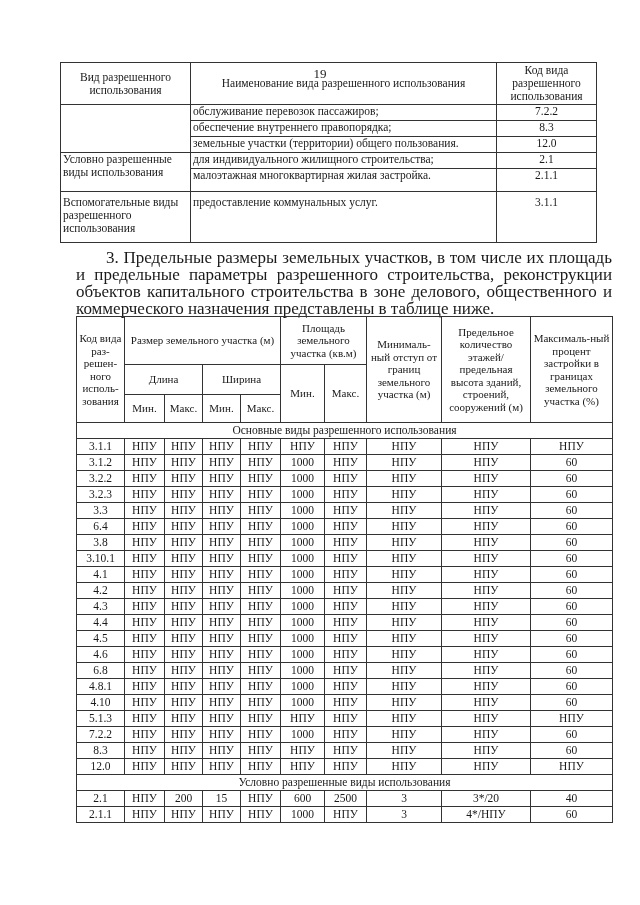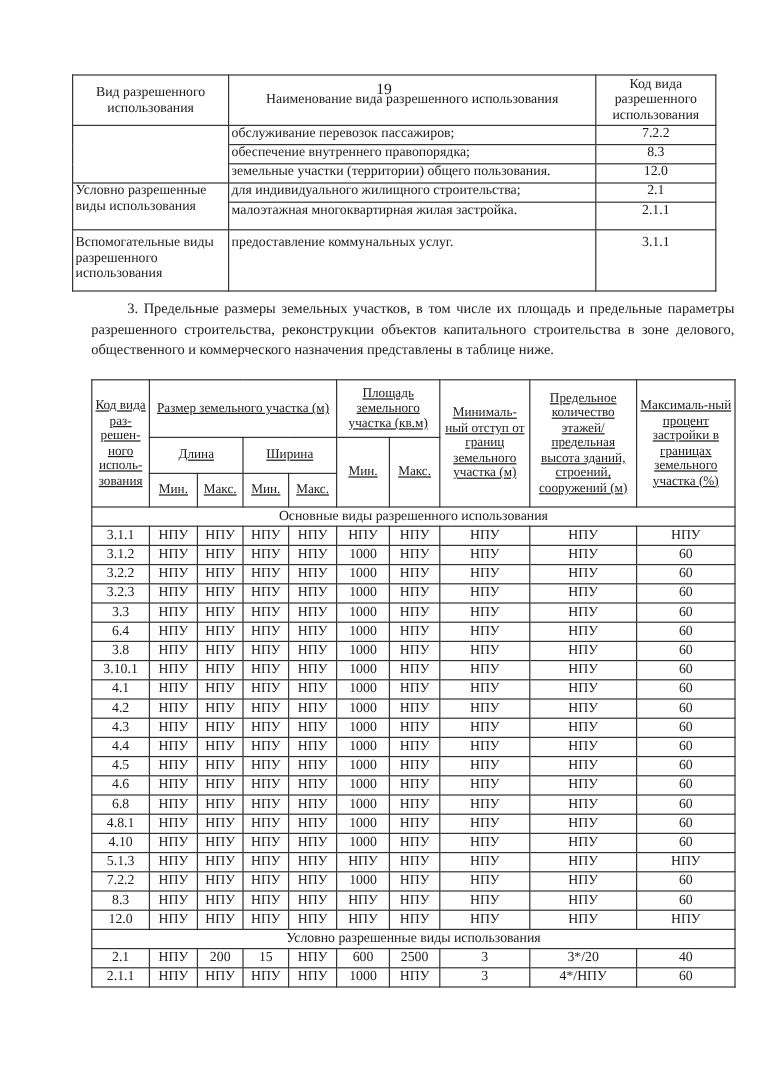--- a/index.html
+++ b/index.html
@@ -6,23 +6,23 @@
   body { width: 640px; height: 905px; position: relative; overflow: hidden;
          font-family: "Liberation Serif", "DejaVu Serif", serif; color: #1a1a1a; }
   .page-num { position: absolute; top: 30px; left: 0; width: 640px; text-align: center; font-size: 13px; margin-top: 36px; }
   table { border-collapse: collapse; position: absolute; table-layout: fixed; }
   td, th { border: 1px solid #333; padding: 0 2px; font-weight: normal; font-size: 11.5px; line-height: 13px; }
   #t1 { left: 60px; top: 62px; width: 536px; }
   #t1 th { text-align: center; vertical-align: middle; height: 41px; }
   #t1 td { height: 15px; vertical-align: top; margin-top: 24px; }
   #t1 td.code { text-align: center; }
   #t1 td.cat { vertical-align: top; }
-  .para { position: absolute; left: 76px; top: 249px; width: 536px; font-size: 12px; line-height: 17px; text-align: justify; text-indent: 30px; }
+  .para { position: absolute; left: 76px; top: 249px; width: 536px; font-size: 17px; line-height: 17px; text-align: justify; text-indent: 30px; }
   #t2 { left: 76px; top: 316px; width: 536px; }
-  #t2 th { text-align: center; vertical-align: middle; font-size: 11px; line-height: 12.5px; padding: 0 1px; text-decoration: underline; }
+  #t2 th { text-align: center; vertical-align: middle; font-size: 11px; line-height: 12.5px; padding: 0 1px; }
   #t2 td { text-align: center; height: 15px; font-size: 11.5px; padding: 0 1px; }
   #t2 td.section { height: 15px; }
 </style>
 </head>
 <body>
 
 <div class="page-num">19</div>
 
 <table id="t1">
   <colgroup>

